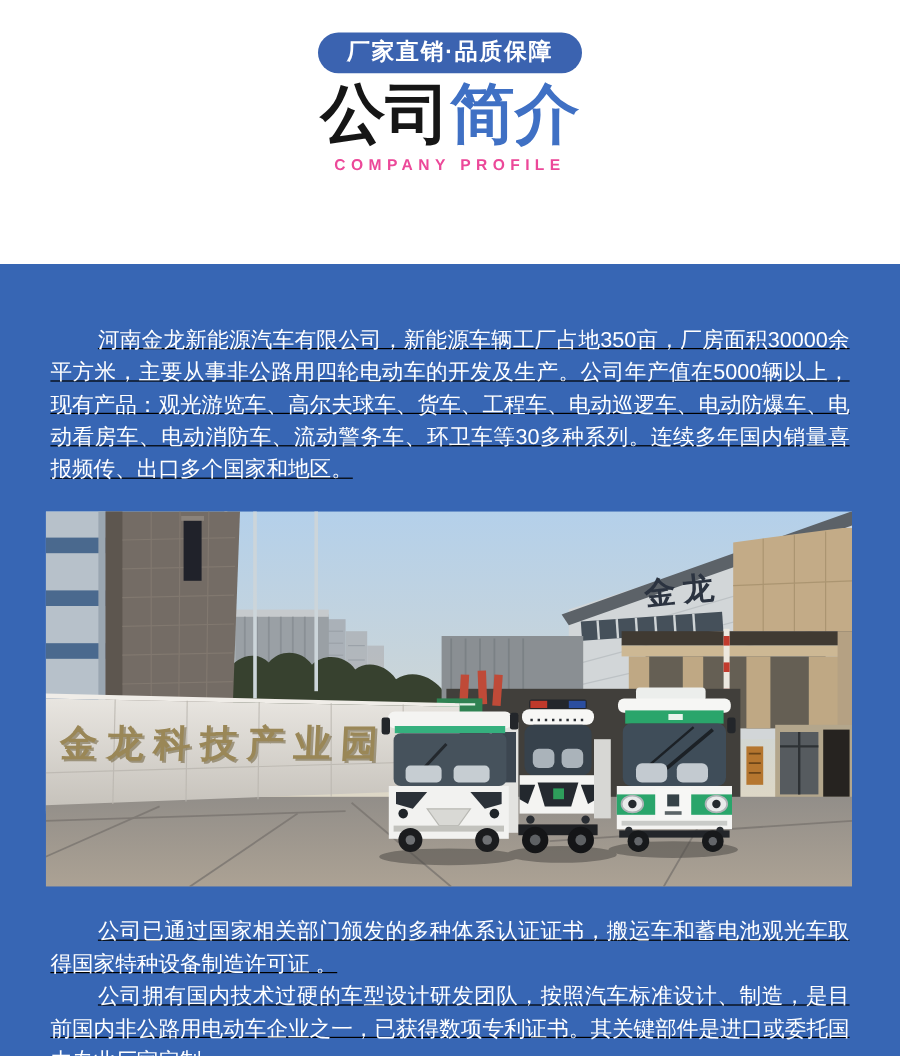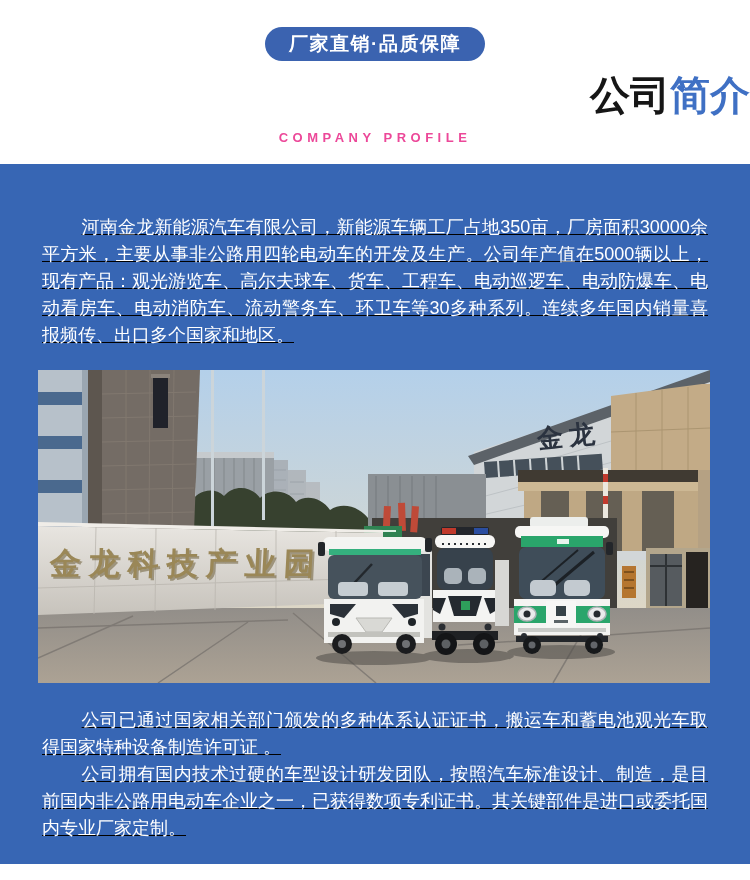--- a/index.html
+++ b/index.html
@@ -3,27 +3,27 @@
 <meta charset="utf-8">
 <style>
   html,body{margin:0;padding:0;}
   body{
     width:750px;height:880px;background:#ffffff;overflow:hidden;
     font-family:"Liberation Sans","DejaVu Sans",sans-serif;
   }
   .page{width:750px;height:880px;position:relative;}
 
   
-  .header{height:164px;box-sizing:border-box;text-align:center;padding-top:27px;background:#ffffff;}
+  .header{height:220px;box-sizing:border-box;text-align:center;padding-top:27px;background:#ffffff;}
   .pill{
     display:inline-block;background:#3b63b0;color:#ffffff;
     font-size:19px;font-weight:bold;letter-spacing:1.5px;
     padding:6px 24px;border-radius:18px;line-height:22px;
   }
-  .title{margin:6px 0 0;font-size:40px;line-height:56px;font-weight:900;letter-spacing:0px;text-align:right;}
+  .title{margin:6px 0 0;font-size:54px;line-height:56px;font-weight:900;letter-spacing:0px;}
   .title .t-dark{color:#161616;}
   .title .t-blue{color:#3f70c4;}
   .subtitle{margin-top:7px;font-size:13px;font-weight:bold;letter-spacing:4.5px;color:#ec4899;}
 
   
   .blue-section{
     background:#3766b4;height:700px;box-sizing:border-box;
     padding:50px 42px 0;
     text-decoration:underline;
   }

